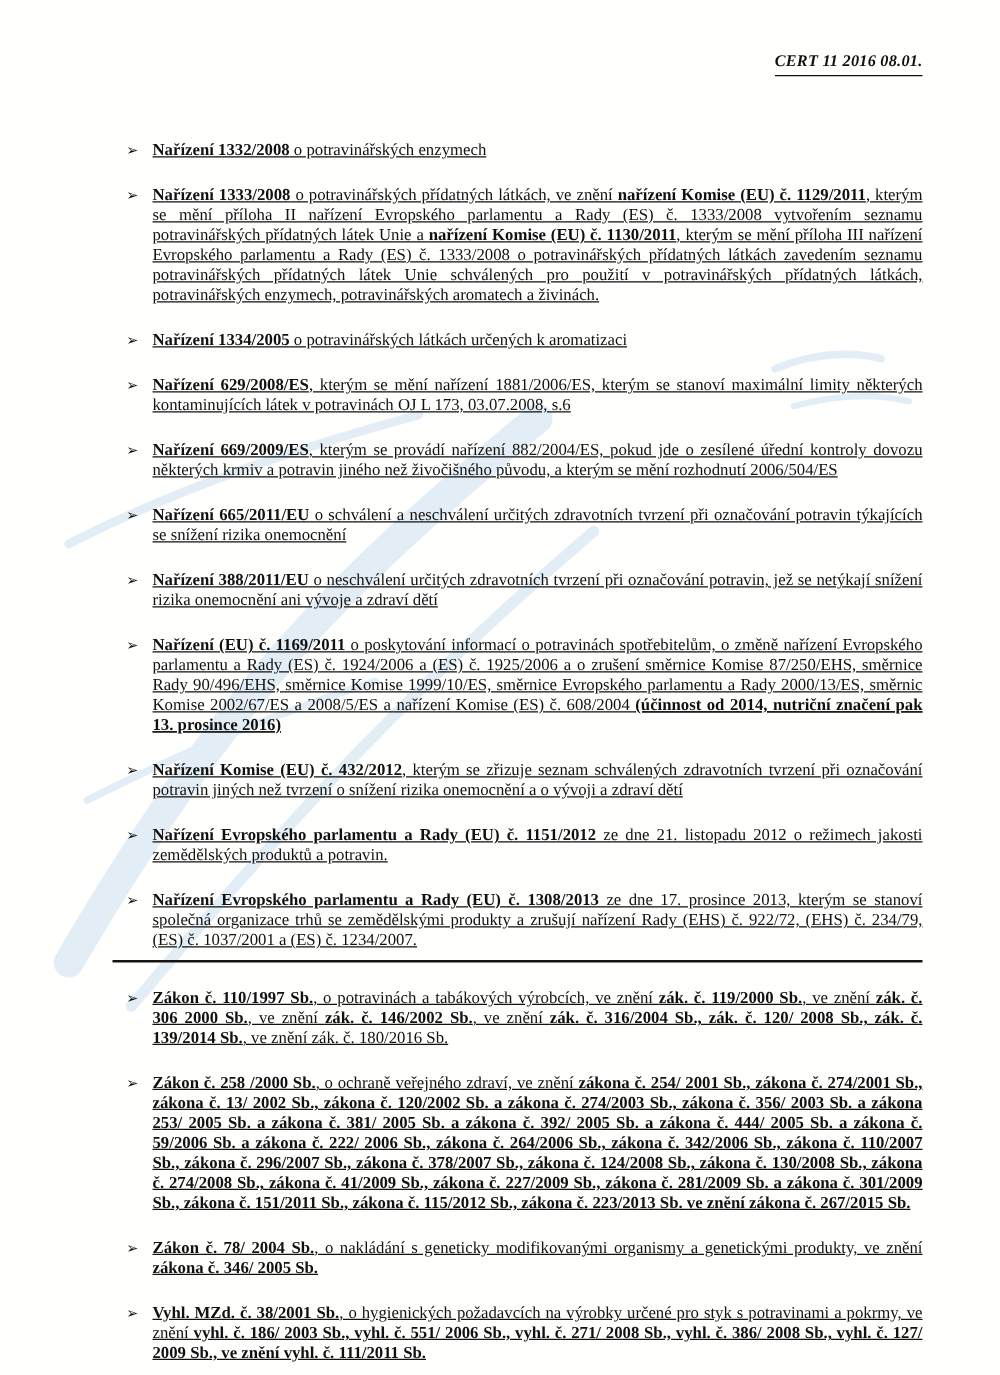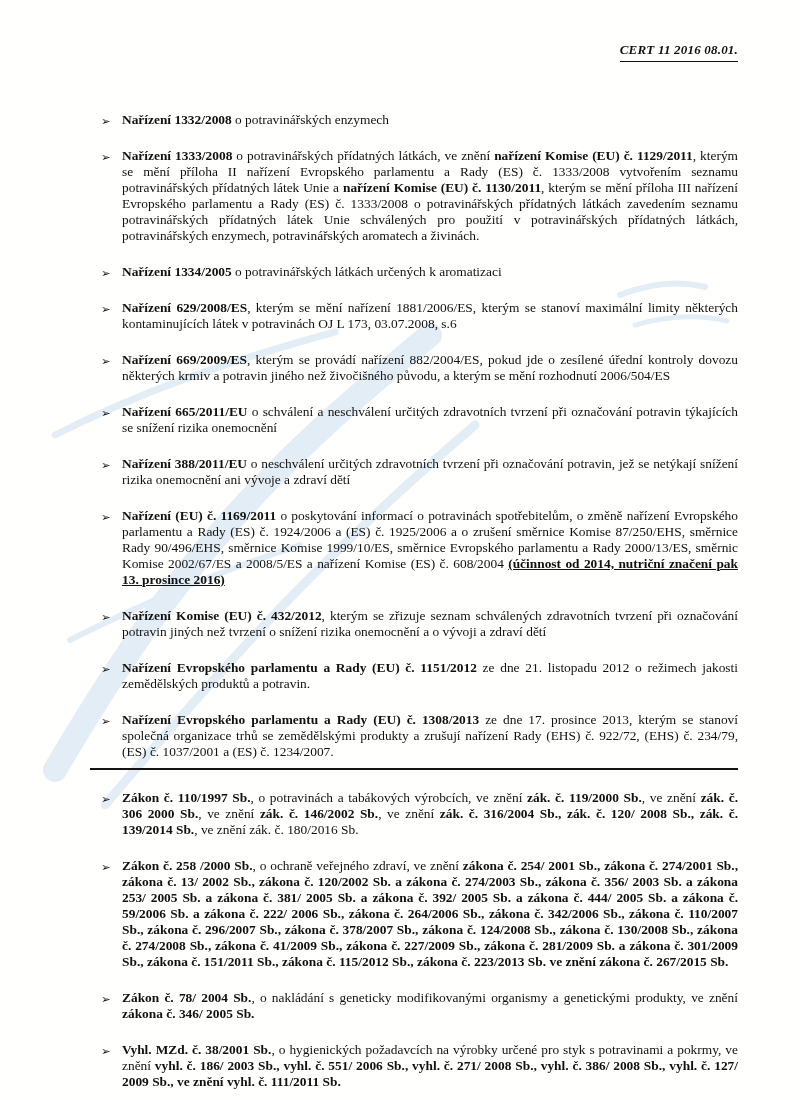--- a/index.html
+++ b/index.html
@@ -1,20 +1,21 @@
 <!DOCTYPE html>
 <html><head>
 <meta charset="utf-8">
 <style>
   html,body{margin:0;padding:0;background:#e9e9e9;}
   .page{
     position:relative;width:800px;height:1100px;margin:0 auto;
     background:#fffffe;color:#111;overflow:hidden;box-sizing:border-box;
     padding-top:92px;
     font-family:"Liberation Serif", serif;
+    text-decoration:underline;
   }
   .watermark{position:absolute;left:0;top:0;pointer-events:none;z-index:0;}
   .content-layer{position:relative;z-index:1;}
   .header{position:absolute;top:40px;right:62px;z-index:1;}
   .doc-code{
     font-style:italic;font-weight:bold;font-size:13px;letter-spacing:.2px;
     border-bottom:1.5px solid #111;padding-bottom:3px;display:inline-block;
   }
   .list{margin:0 62px 0 122px;}
   .list-item{

